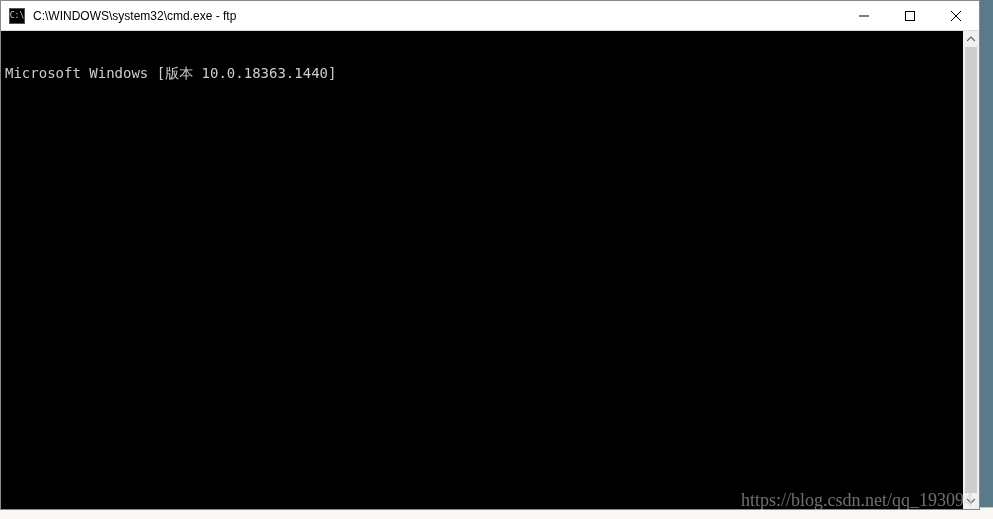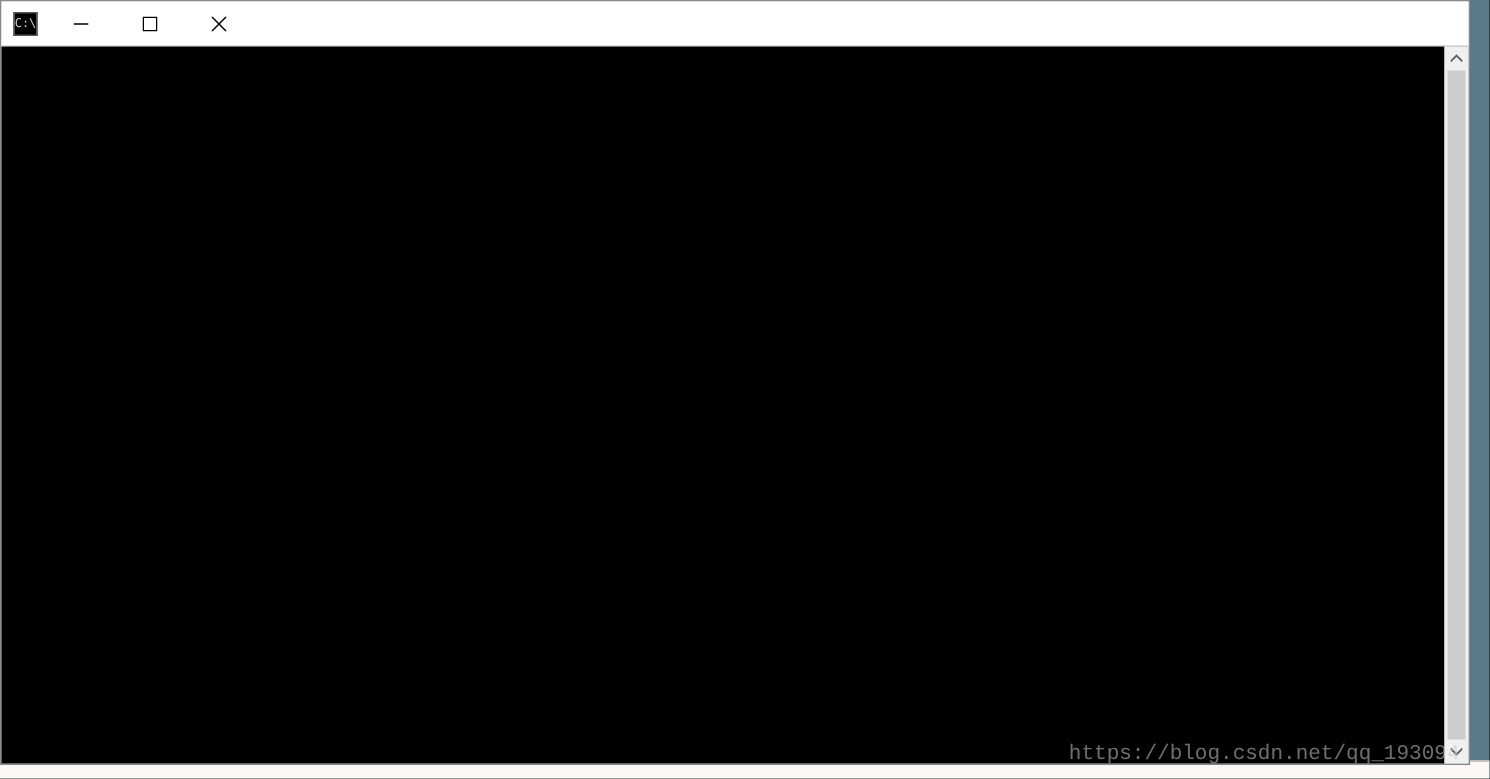--- a/index.html
+++ b/index.html
@@ -119,23 +119,23 @@
       top: 0;
       left: 2px;
       right: 2px;
       height: 100%;
       background: #cdcdcd;
     }
     .watermark {
       position: absolute;
       bottom: 8px;
       right: 20px;
-      font-size: 14px;
+      font-size: 18px;
       color: rgba(200, 200, 200, 0.55);
-      font-family: Liberation Mono, monospace;
+      font-family: Liberation Serif, serif;
       pointer-events: none;
       margin-left: 23px;
     }
     .bg-strip {
       position: absolute;
       left: 0;
       right: 0;
       bottom: 0;
       height: 12px;
       background: #faf8f4;
@@ -143,20 +143,21 @@
     }
   </style>
 </head>
 <body>
 
 <div class="bg-strip"></div>
 
 <div class="window">
   <div class="titlebar">
     <div class="titlebar-icon">C:\</div>
+    <div class="titlebar-title">C:\WINDOWS\system32\cmd.exe - ftp</div>
     <div class="titlebar-buttons">
       <div class="titlebar-btn">
         <svg viewBox="0 0 10 10">
           <line x1="0" y1="5" x2="10" y2="5" stroke="#000" stroke-width="1"></line>
         </svg>
       </div>
       <div class="titlebar-btn">
         <svg viewBox="0 0 10 10">
           <rect x="0.5" y="0.5" width="9" height="9" fill="none" stroke="#000" stroke-width="1"></rect>
         </svg>
@@ -164,20 +165,21 @@
       <div class="titlebar-btn close">
         <svg viewBox="0 0 10 10">
           <line x1="0" y1="0" x2="10" y2="10" stroke="#000" stroke-width="1"></line>
           <line x1="10" y1="0" x2="0" y2="10" stroke="#000" stroke-width="1"></line>
         </svg>
       </div>
     </div>
   </div>
   <div class="terminal-area">
     <div class="terminal-content">
+      <span class="terminal-line">Microsoft Windows [版本 10.0.18363.1440]</span>
       <span class="terminal-line"></span>
     </div>
     <div class="scrollbar">
       <div class="scrollbar-arrow">
         <svg viewBox="0 0 8 8">
           <path d="M0,6 L4,2 L8,6" fill="none" stroke="#606060" stroke-width="1.2"></path>
         </svg>
       </div>
       <div class="scrollbar-track">
         <div class="scrollbar-thumb"></div>

